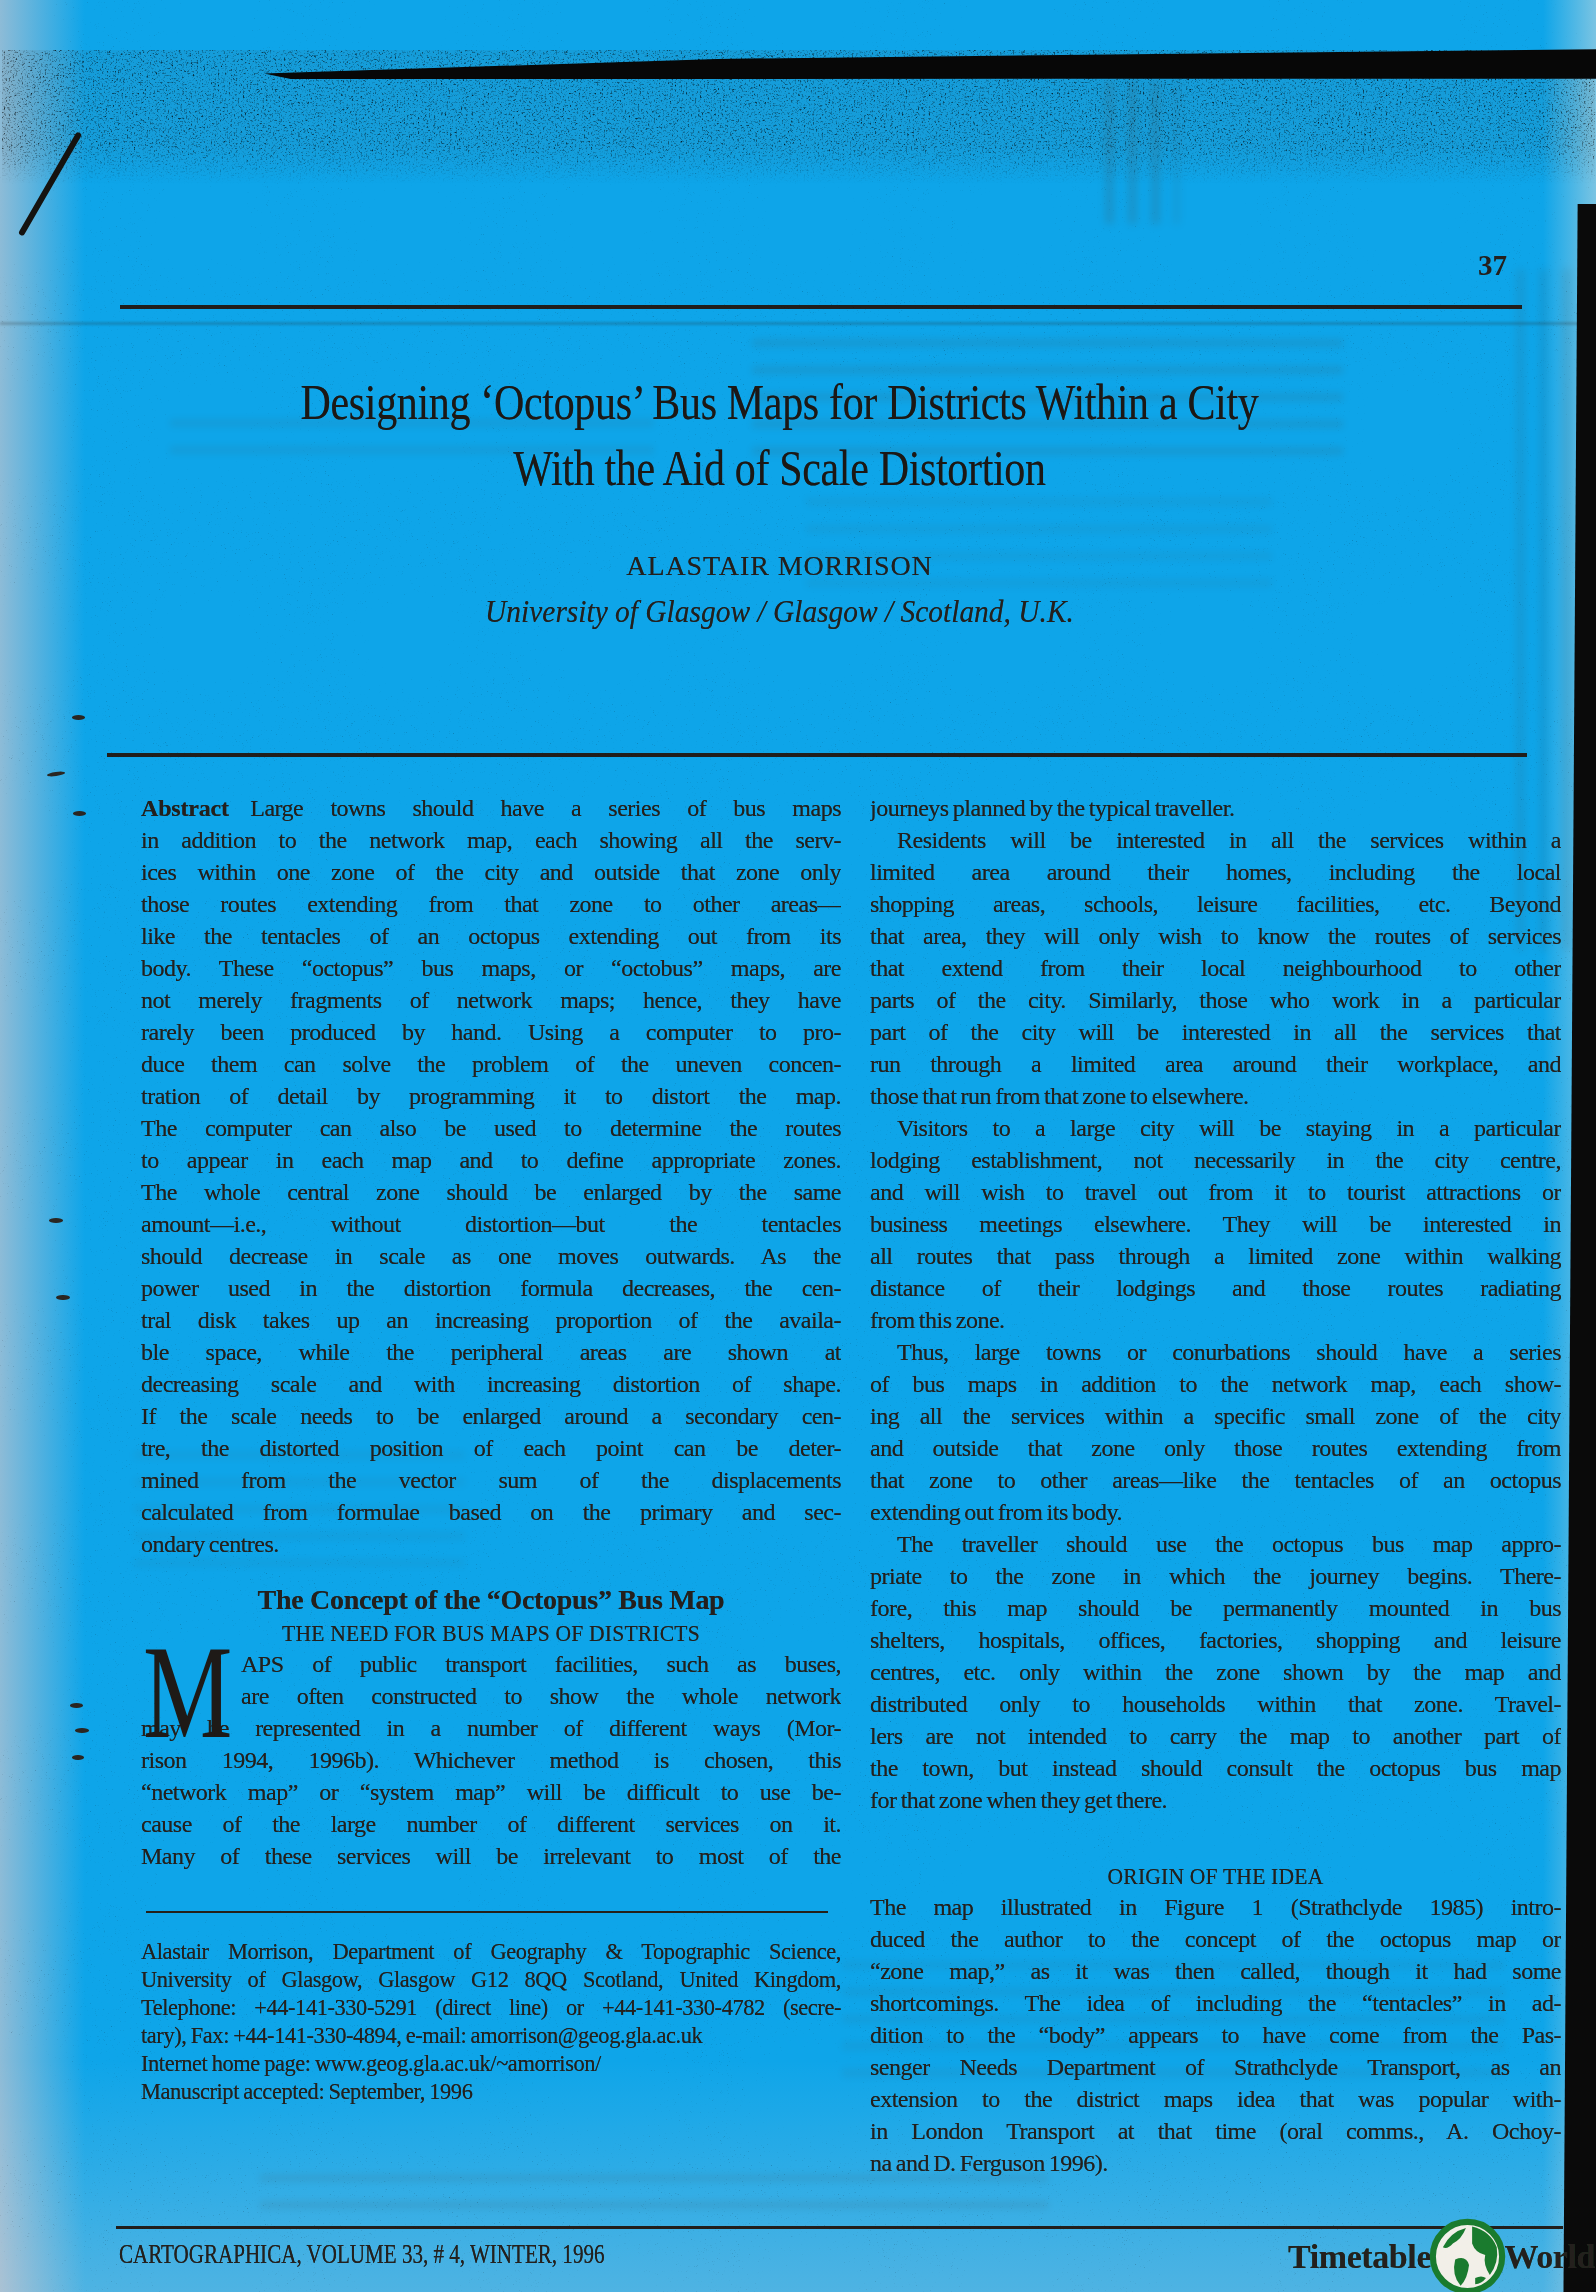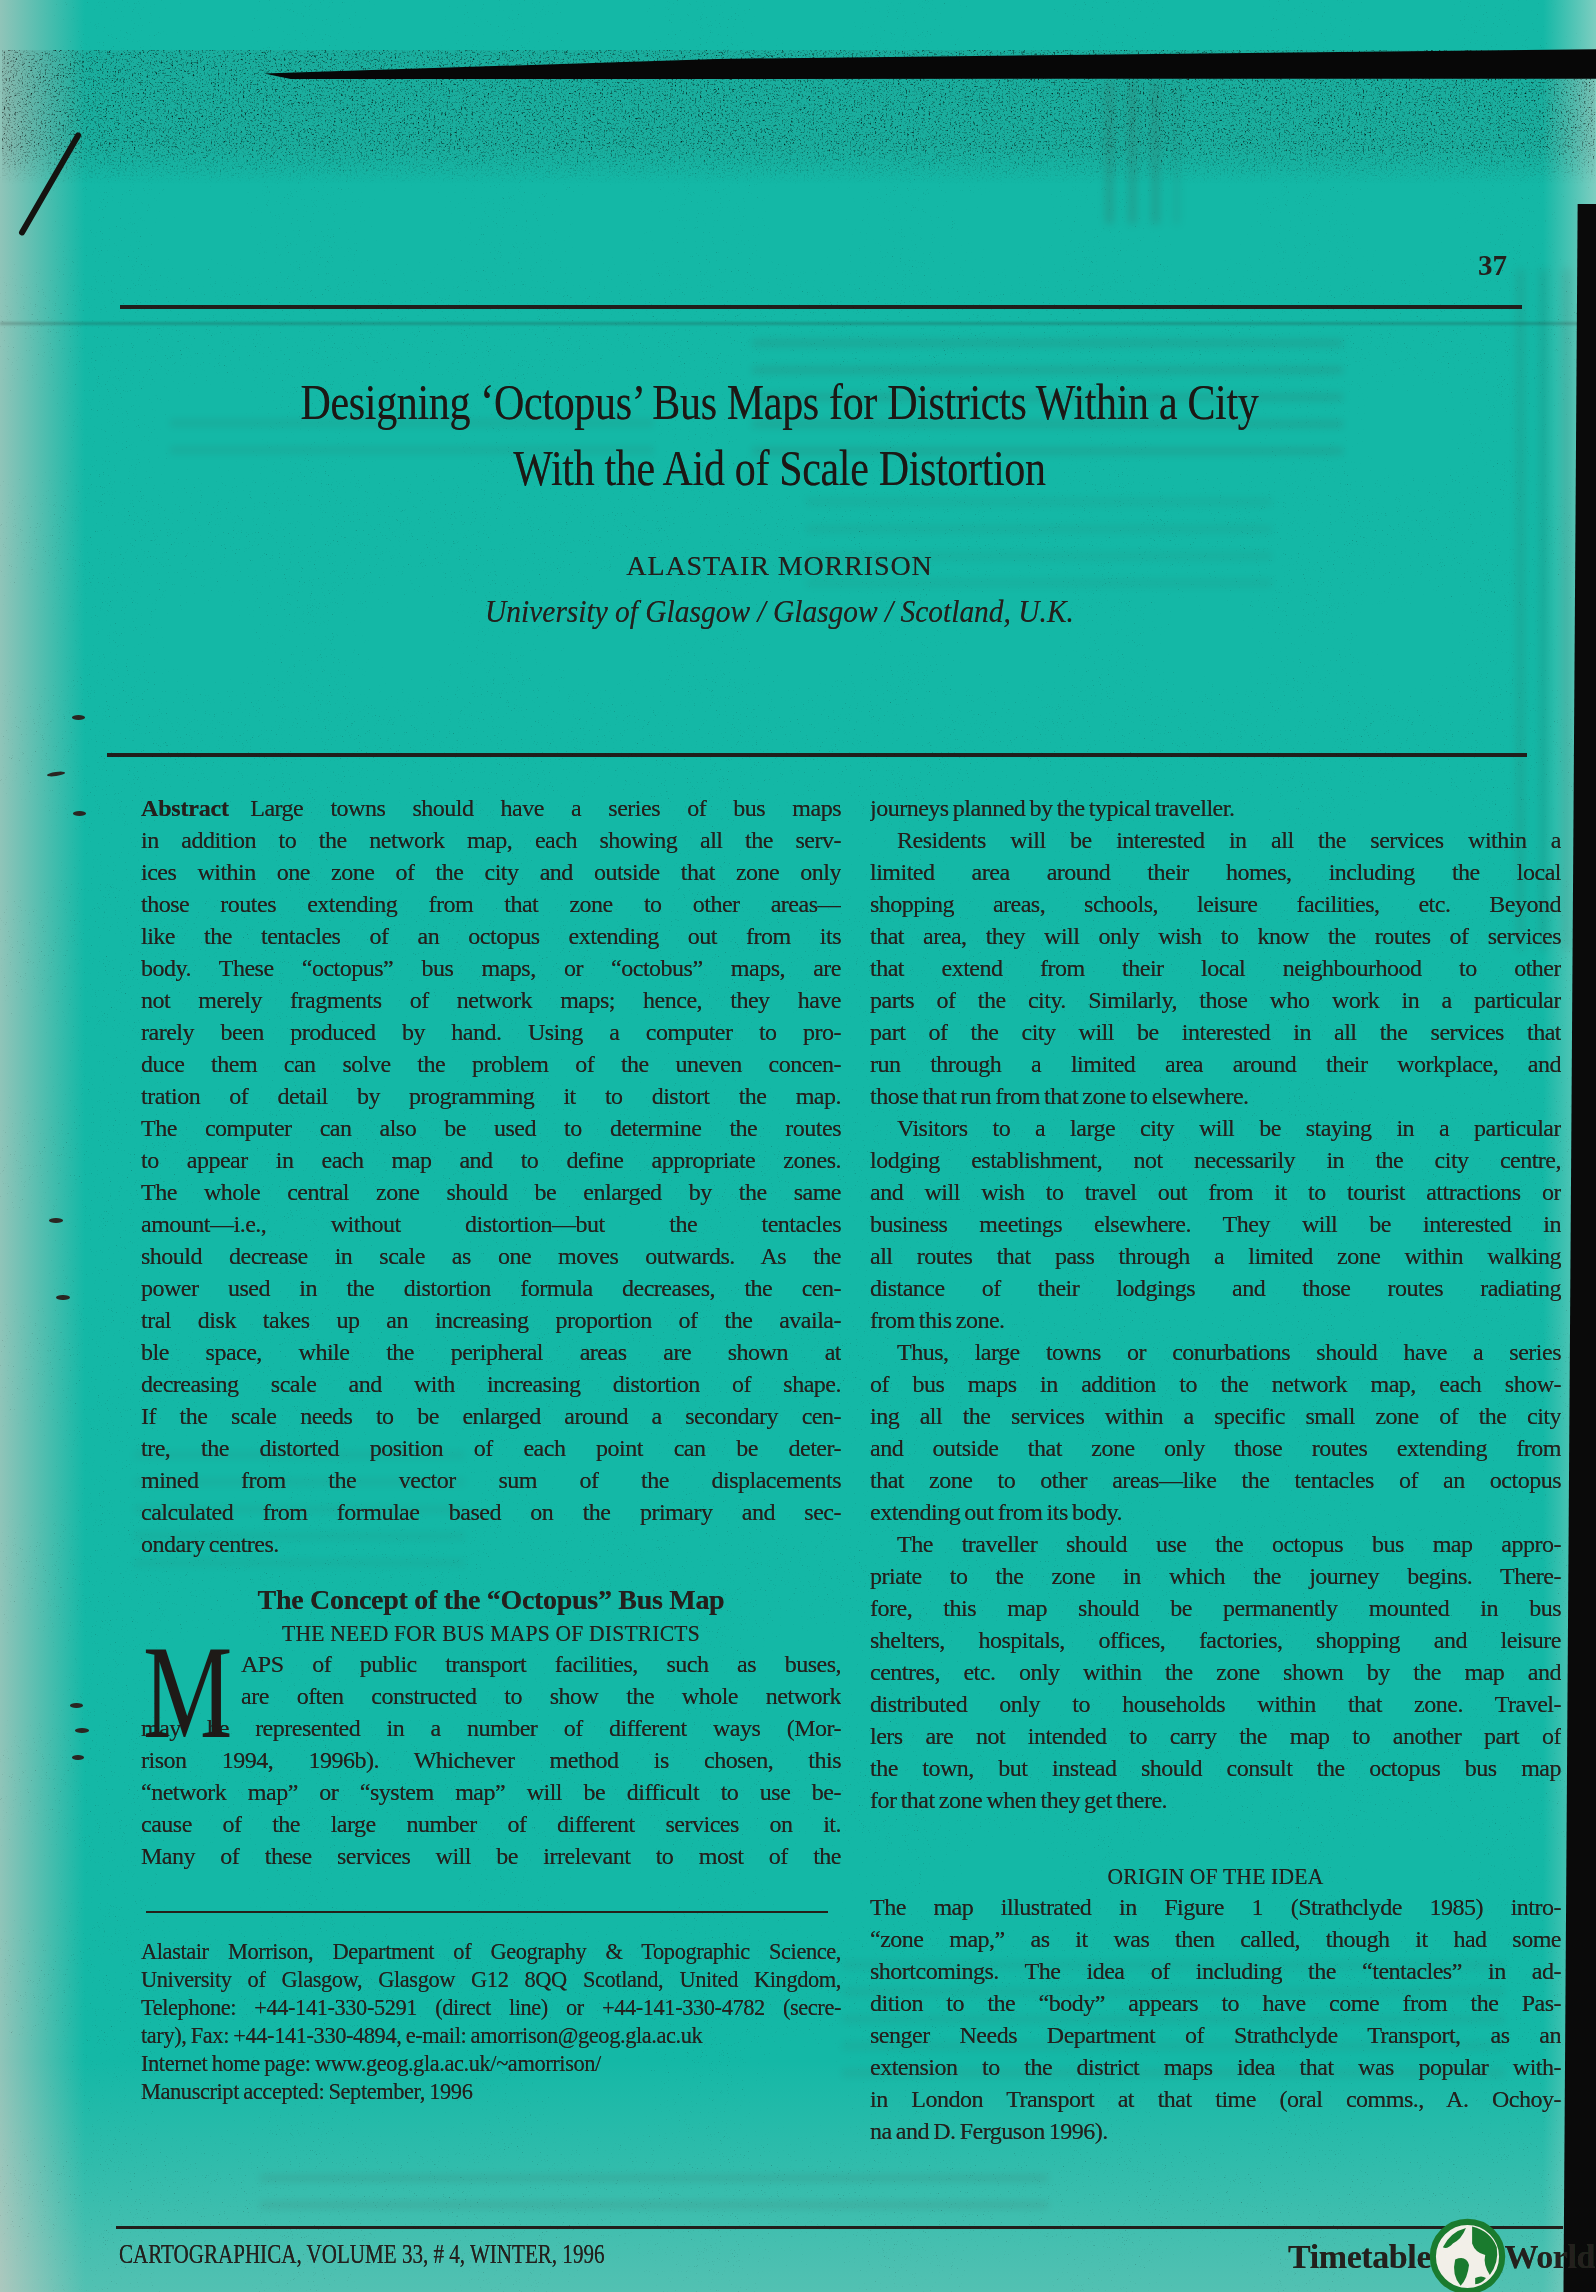--- a/index.html
+++ b/index.html
@@ -1,17 +1,17 @@
 <!DOCTYPE html>
 <html style="font-size:14.3px"><head>
 <meta charset="utf-8">
 <style>
   html,body{margin:0;padding:0;background:#dedad4;}
   .page{position:relative;width:1597px;height:2293px;overflow:hidden;
-    background:#14b8a6;font-family:"Liberation Serif","DejaVu Serif",serif;color:#24201d;}
+    background:#0ea5e9;font-family:"Liberation Serif","DejaVu Serif",serif;color:#24201d;}
   .page::before{content:'';position:absolute;inset:0;z-index:1;pointer-events:none;background:
     linear-gradient(90deg, rgba(246,206,200,.55), rgba(246,206,200,0) 85px),
     linear-gradient(270deg, rgba(235,228,220,.5), rgba(235,228,220,0) 54px),
     linear-gradient(0deg, rgba(246,216,210,.28), rgba(246,216,210,0) 233px);}
   .artifact{pointer-events:none;}
   
   .top-wedge{position:absolute;left:264px;top:48px;width:1333px;height:32px;background:#070707;z-index:7;
     clip-path:polygon(0 80%, 34% 34%, 100% 4%, 100% 96%, 2% 97%);}
   .right-bar{position:absolute;right:0;top:204px;bottom:0;width:43px;background:#0a0a0a;z-index:7;
     clip-path:polygon(55% 0, 100% 0, 100% 100%, 22% 100%);}
@@ -208,20 +208,21 @@
         <div class="ln just">shelters, hospitals, offices, factories, shopping and leisure</div>
         <div class="ln just">centres, etc. only within the zone shown by the map and</div>
         <div class="ln just">distributed only to households within that zone. Travel-</div>
         <div class="ln just">lers are not intended to carry the map to another part of</div>
         <div class="ln just">the town, but instead should consult the octopus bus map</div>
         <div class="ln">for that zone when they get there.</div>
       </div>
       <div class="sec-sub origin">ORIGIN OF THE IDEA</div>
       <div class="tblock">
         <div class="ln just">The map illustrated in Figure 1 (Strathclyde 1985) intro-</div>
+        <div class="ln just">duced the author to the concept of the octopus map or</div>
         <div class="ln just">“zone map,” as it was then called, though it had some</div>
         <div class="ln just">shortcomings. The idea of including the “tentacles” in ad-</div>
         <div class="ln just">dition to the “body” appears to have come from the Pas-</div>
         <div class="ln just">senger Needs Department of Strathclyde Transport, as an</div>
         <div class="ln just">extension to the district maps idea that was popular with-</div>
         <div class="ln just">in London Transport at that time (oral comms., A. Ochoy-</div>
         <div class="ln">na and D. Ferguson 1996).</div>
       </div>
     </div>
 

